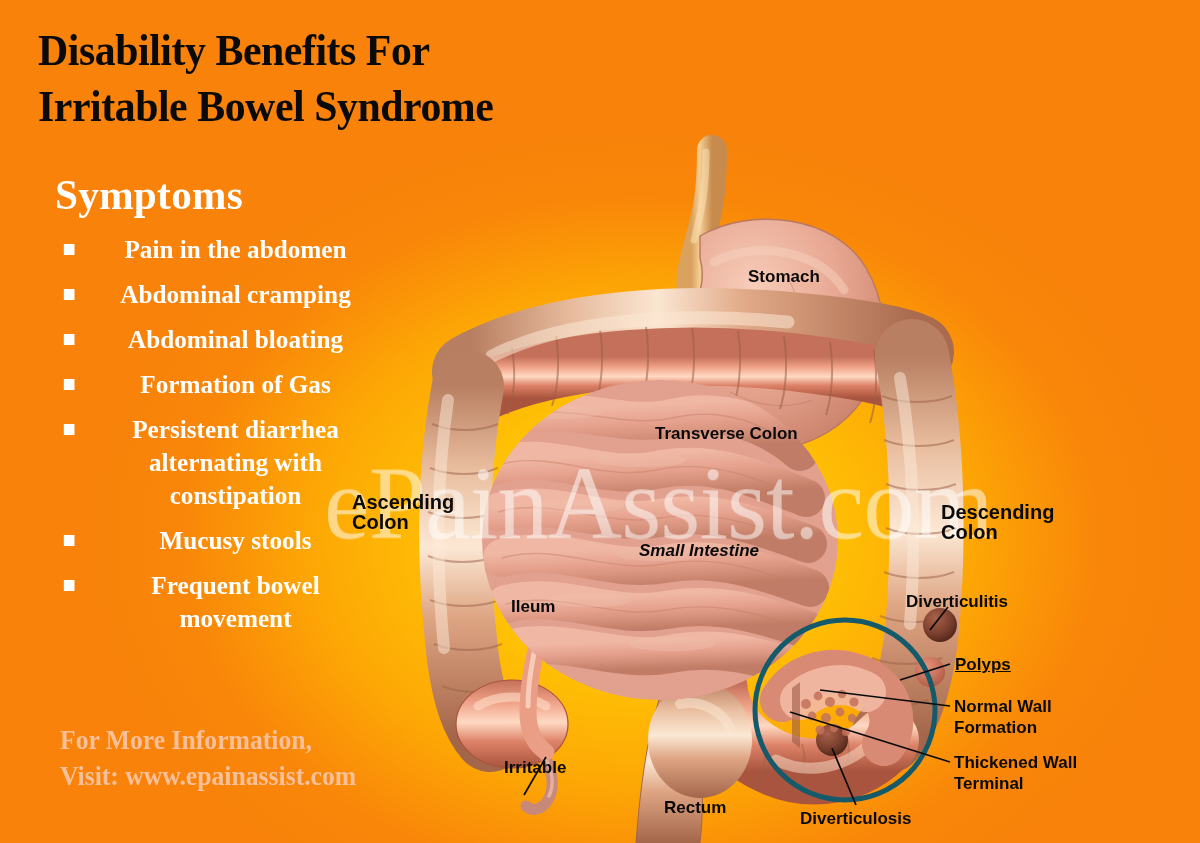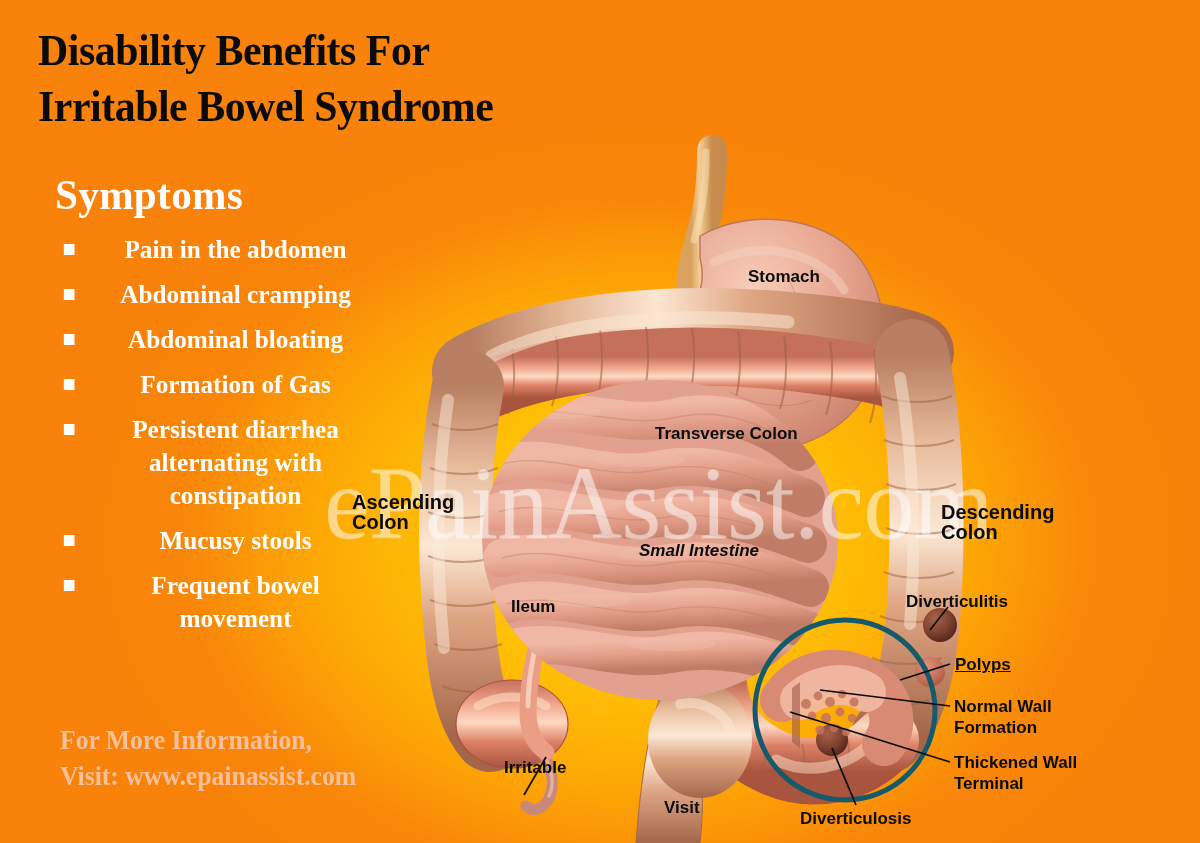--- a/index.html
+++ b/index.html
@@ -349,21 +349,21 @@
 
   <div class="lbl" id="lbl-stomach">Stomach</div>
   <div class="lbl" id="lbl-transverse">Transverse Colon</div>
   <div class="lbl sm" id="lbl-ascending">Ascending
 Colon</div>
   <div class="lbl sm" id="lbl-descending">Descending
 Colon</div>
   <div class="lbl" id="lbl-small-intestine">Small Intestine</div>
   <div class="lbl" id="lbl-ileum">Ileum</div>
   <div class="lbl" id="lbl-appendix">Irritable</div>
-  <div class="lbl" id="lbl-rectum">Visit</div>
+  <div class="lbl" id="lbl-rectum">Rectum</div>
   <div class="lbl" id="lbl-diverticulitis">Diverticulitis</div>
   <div class="lbl" id="lbl-polyps">Polyps</div>
   <div class="lbl" id="lbl-normalwall">Normal Wall
 Formation</div>
   <div class="lbl" id="lbl-thickwall">Thickened Wall
 Terminal</div>
   <div class="lbl" id="lbl-diverticulosis">Diverticulosis</div>
 
 </div>
 

